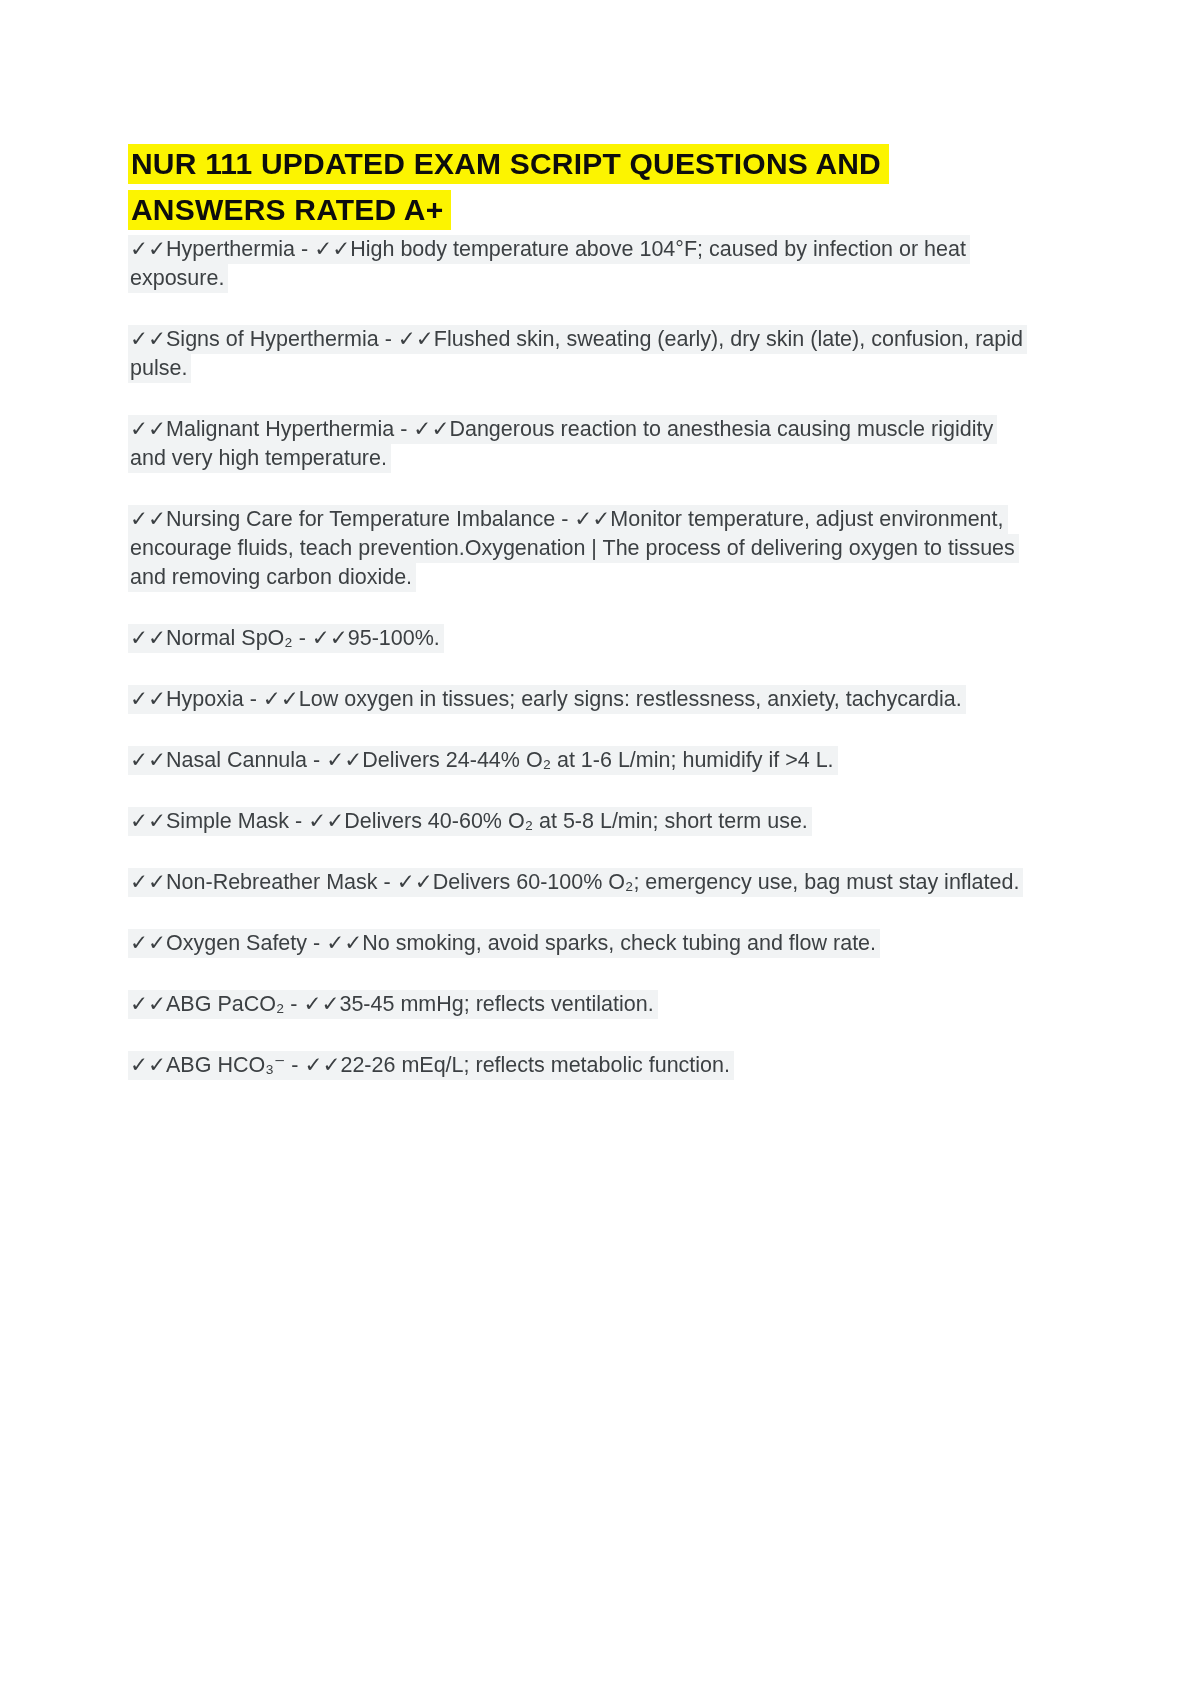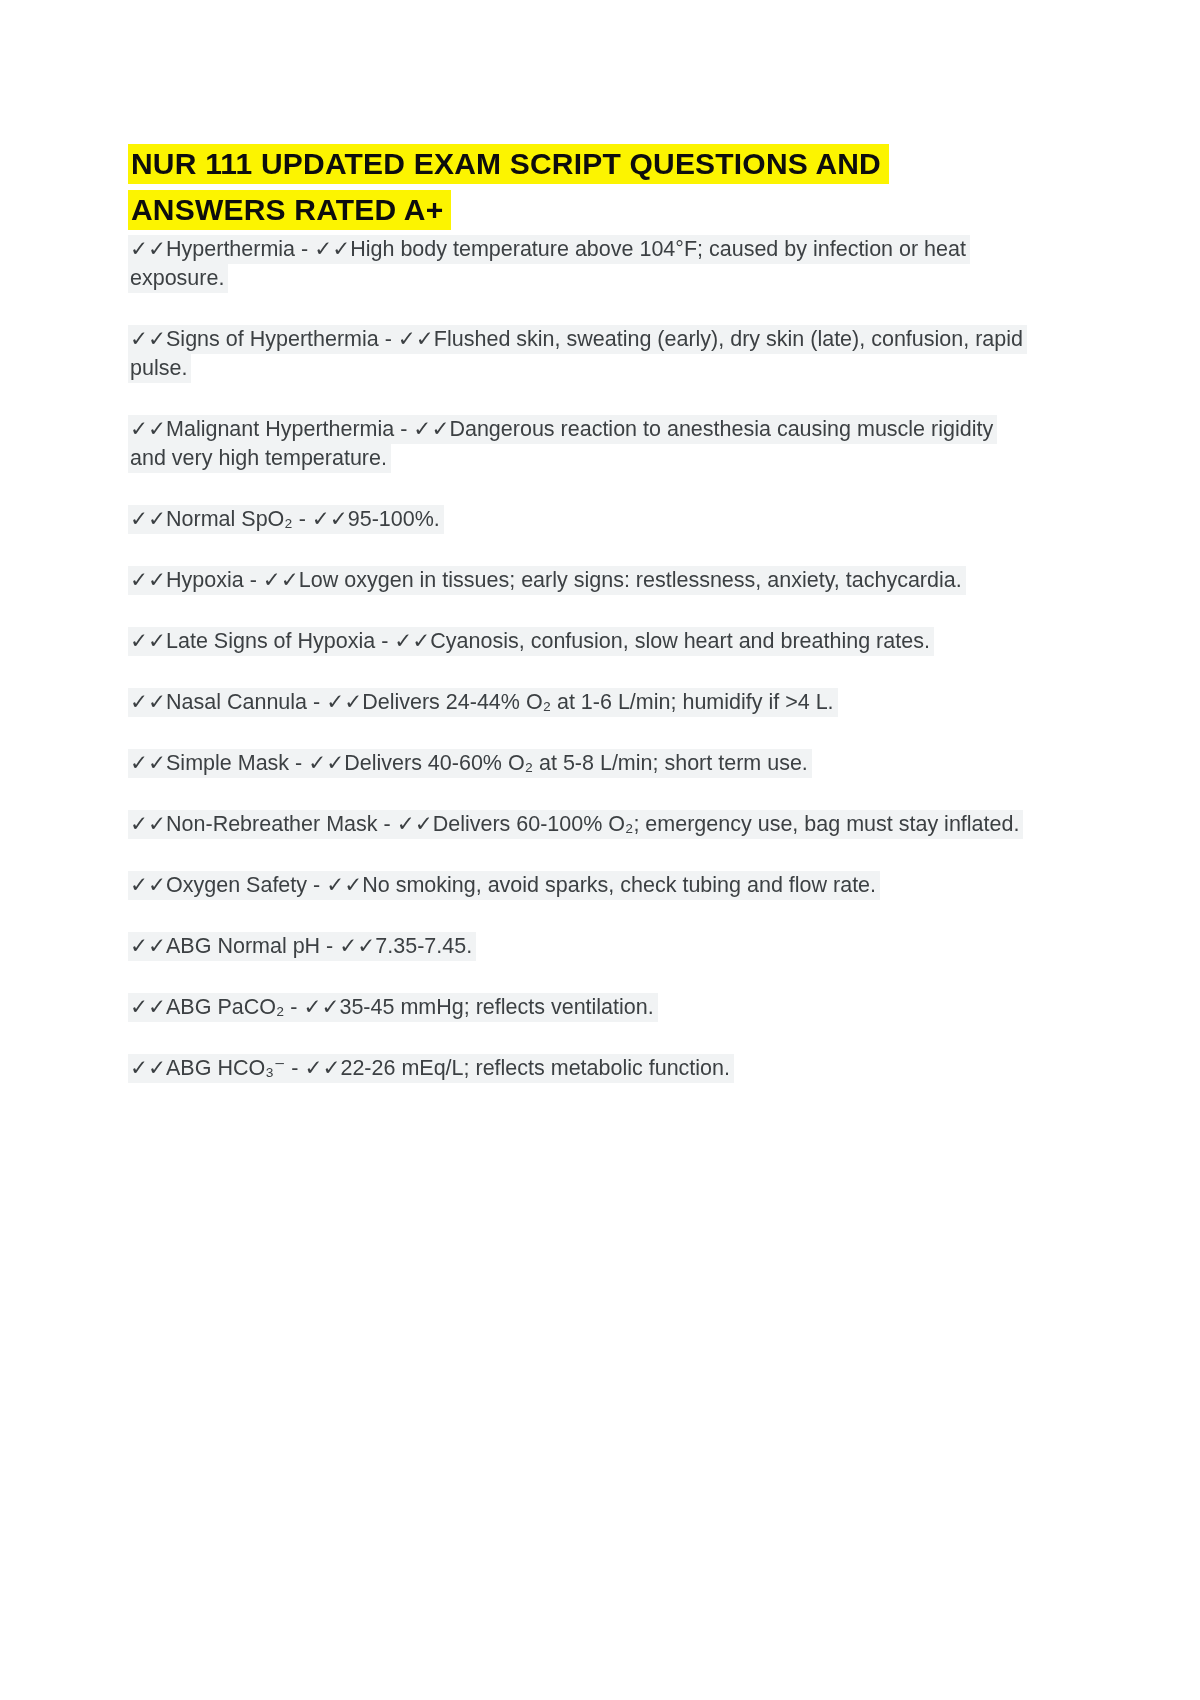--- a/index.html
+++ b/index.html
@@ -55,24 +55,23 @@
 <div class="page">
 
   <h1 class="doc-title">
     <span class="title-line"><mark class="title-hl">NUR 111 UPDATED EXAM SCRIPT QUESTIONS AND</mark></span>
     <span class="title-line"><mark class="title-hl">ANSWERS RATED A+</mark></span>
   </h1>
 
   <p class="qa"><span class="qa-hl">✓✓Hyperthermia - ✓✓High body temperature above 104°F; caused by infection or heat exposure.</span></p>
   <p class="qa"><span class="qa-hl">✓✓Signs of Hyperthermia - ✓✓Flushed skin, sweating (early), dry skin (late), confusion, rapid pulse.</span></p>
   <p class="qa"><span class="qa-hl">✓✓Malignant Hyperthermia - ✓✓Dangerous reaction to anesthesia causing muscle rigidity and very high temperature.</span></p>
+  <p class="qa"><span class="qa-hl">✓✓Nursing Care for Temperature Imbalance - ✓✓Monitor temperature, adjust environment, encourage fluids, teach prevention.Oxygenation | The process of delivering oxygen to tissues and removing carbon dioxide.</span></p>
   <p class="qa"><span class="qa-hl">✓✓Normal SpO₂ - ✓✓95-100%.</span></p>
   <p class="qa"><span class="qa-hl">✓✓Hypoxia - ✓✓Low oxygen in tissues; early signs: restlessness, anxiety, tachycardia.</span></p>
-  <p class="qa"><span class="qa-hl">✓✓Late Signs of Hypoxia - ✓✓Cyanosis, confusion, slow heart and breathing rates.</span></p>
   <p class="qa"><span class="qa-hl">✓✓Nasal Cannula - ✓✓Delivers 24-44% O₂ at 1-6 L/min; humidify if &gt;4 L.</span></p>
   <p class="qa"><span class="qa-hl">✓✓Simple Mask - ✓✓Delivers 40-60% O₂ at 5-8 L/min; short term use.</span></p>
   <p class="qa"><span class="qa-hl">✓✓Non-Rebreather Mask - ✓✓Delivers 60-100% O₂; emergency use, bag must stay inflated.</span></p>
   <p class="qa"><span class="qa-hl">✓✓Oxygen Safety - ✓✓No smoking, avoid sparks, check tubing and flow rate.</span></p>
-  <p class="qa"><span class="qa-hl">✓✓ABG Normal pH - ✓✓7.35-7.45.</span></p>
   <p class="qa"><span class="qa-hl">✓✓ABG PaCO₂ - ✓✓35-45 mmHg; reflects ventilation.</span></p>
   <p class="qa"><span class="qa-hl">✓✓ABG HCO₃⁻ - ✓✓22-26 mEq/L; reflects metabolic function.</span></p>
 
 </div>
 
 </body></html>

